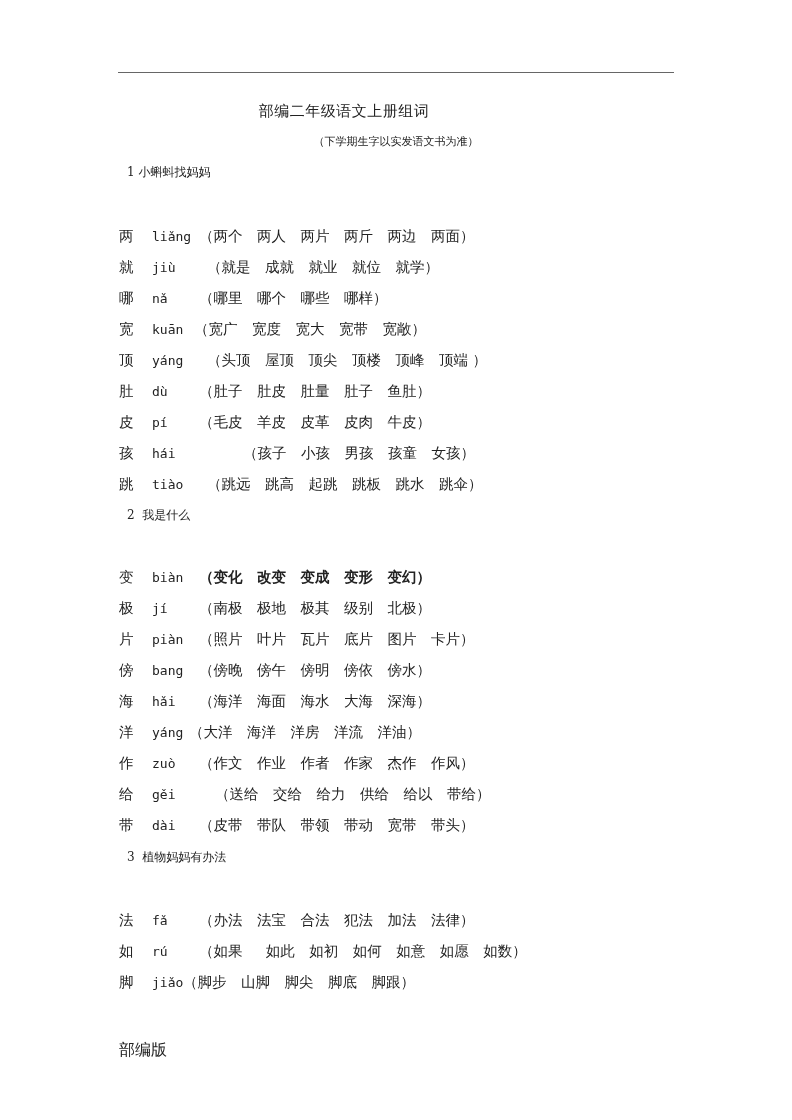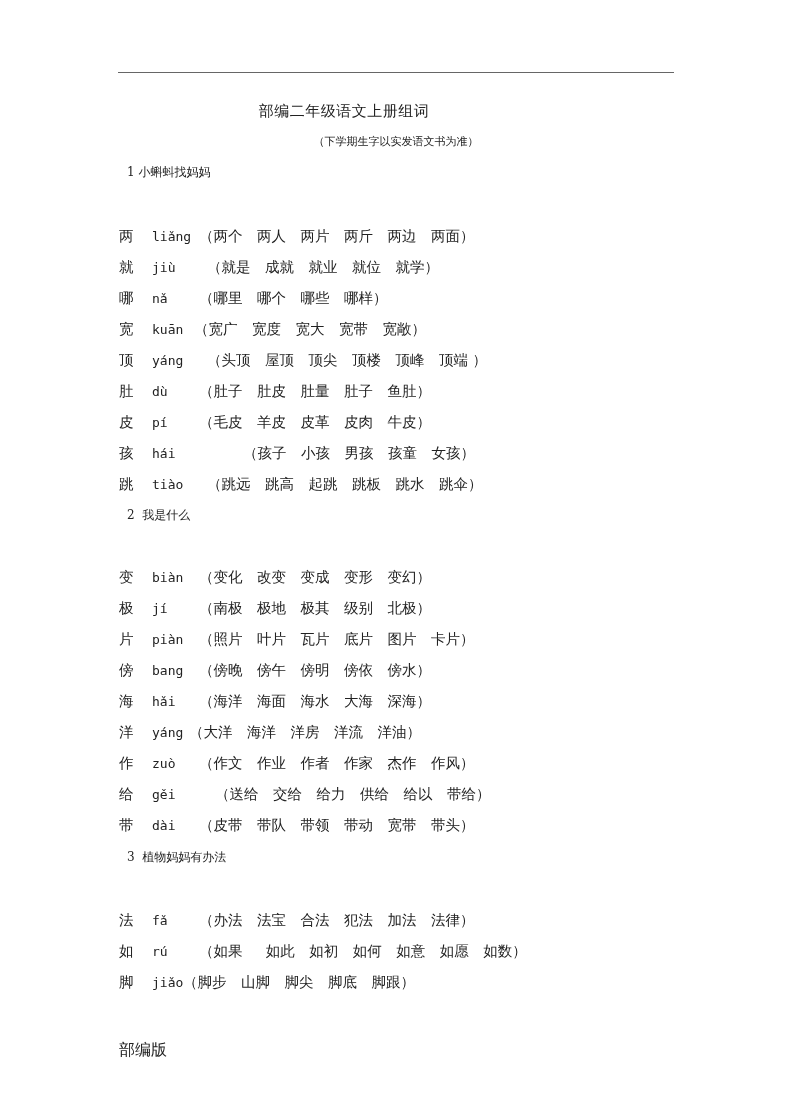--- a/index.html
+++ b/index.html
@@ -140,21 +140,21 @@
     <span class="char">跳</span>
     <span class="pinyin">tiào</span>
     <span class="words" style="left:88px;">（跳远　跳高　起跳　跳板　跳水　跳伞）</span>
   </div>
 
   <div class="section-heading" style="top:507px;">2  我是什么</div>
 
   <div class="entry" style="top:568px;">
     <span class="char">变</span>
     <span class="pinyin">biàn</span>
-    <span class="words" style="left:80px;">（变化　改变　变成　变形　变幻）</span>
+    <span class="words" style="left:80px;font-weight:bold;">（变化　改变　变成　变形　变幻）</span>
   </div>
   <div class="entry" style="top:599px;">
     <span class="char">极</span>
     <span class="pinyin">jí</span>
     <span class="words" style="left:80px;">（南极　极地　极其　级别　北极）</span>
   </div>
   <div class="entry" style="top:630px;">
     <span class="char">片</span>
     <span class="pinyin">piàn</span>
     <span class="words" style="left:80px;">（照片　叶片　瓦片　底片　图片　卡片）</span>

